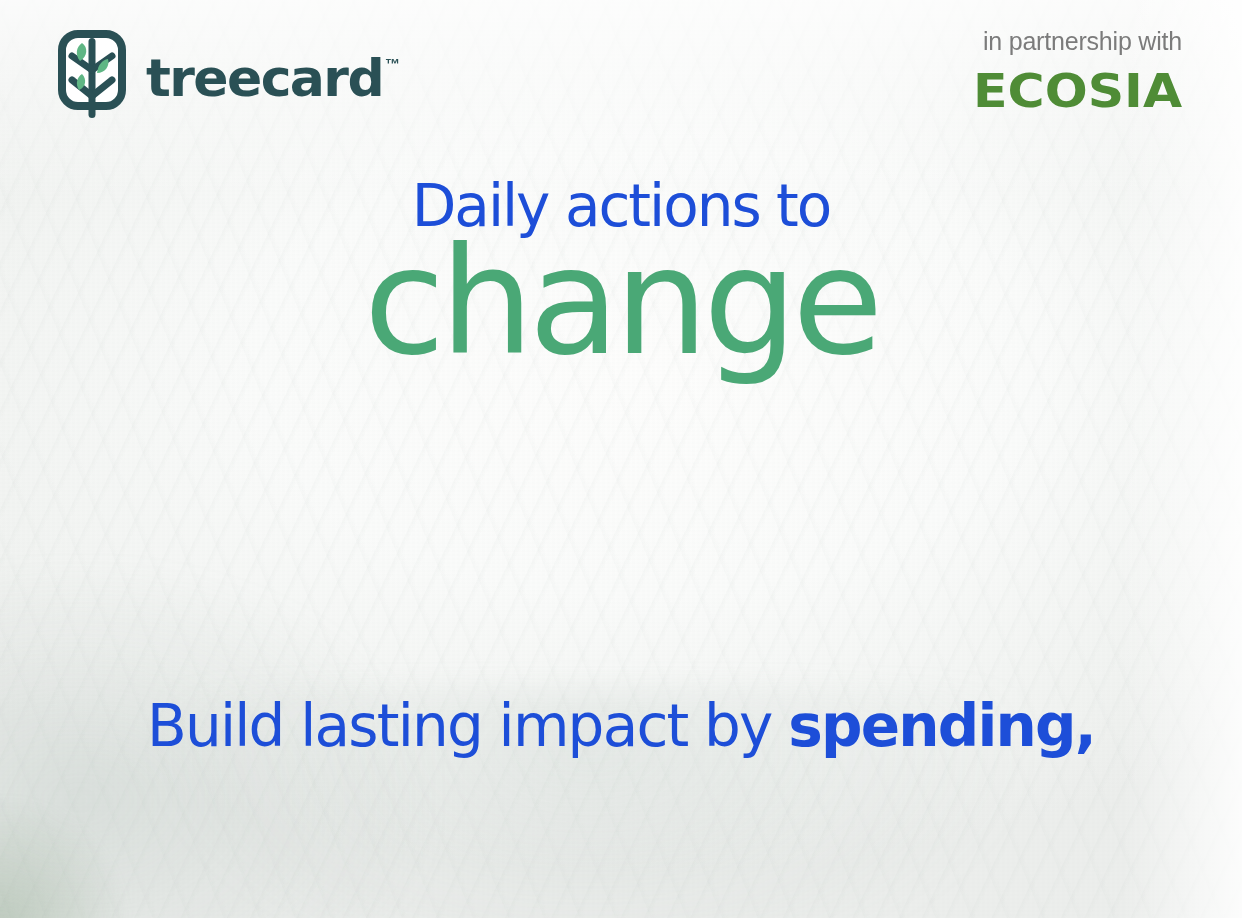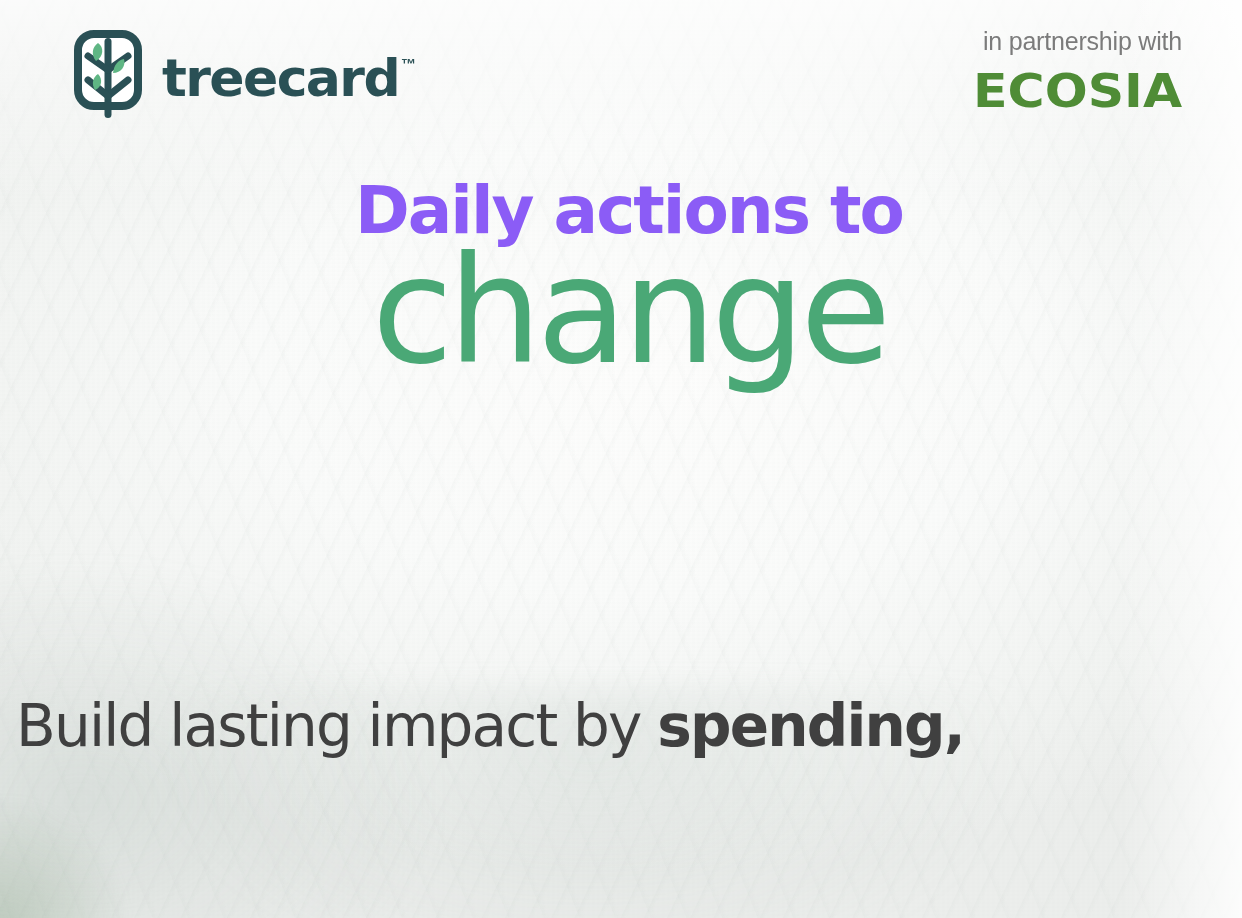--- a/index.html
+++ b/index.html
@@ -94,21 +94,20 @@
     position: absolute;
     left: 0; top: 0;
     width: 1242px; height: 200px;
     background: linear-gradient(180deg, rgba(255,255,255,0.80) 0%, rgba(255,255,255,0) 100%);
   }
 
   
   .content {
     position: absolute;
     inset: 0;
-    margin-left: 16px;
   }
 
   
   .brand-lockup {
     position: absolute;
     left: 58px;
     top: 30px;
     display: flex;
     align-items: center;
     gap: 20px;
@@ -168,23 +167,23 @@
   
   .headline {
     position: absolute;
     left: 0;
     right: 0;
     top: 176px;
     text-align: center;
   }
   .headline-line1 {
     font-family: "DejaVu Sans", sans-serif;
-    font-size: 66px;
-    font-weight: 700;
-    color: #8b5cf6;
+    font-size: 58px;
+    font-weight: 400;
+    color: #1d4ed8;
     letter-spacing: -2px;
     line-height: 1.06;
   }
   .headline-line2,
   .headline-line3 {
     font-family: "DejaVu Sans", sans-serif;
     font-size: 148px;
     font-weight: 500;
     color: #4aa876;
     letter-spacing: -5px;
@@ -192,24 +191,24 @@
     margin-top: -4px;
   }
   .headline-line3 { margin-top: -22px; }
 
   
   .subtitle {
     position: absolute;
     left: 0;
     right: 0;
     top: 686px;
-    text-align: left;
+    text-align: center;
     font-family: "DejaVu Sans", sans-serif;
     font-size: 58px;
-    color: #404040;
+    color: #1d4ed8;
     letter-spacing: -1.8px;
     line-height: 1.38;
   }
   .sub-reg { font-weight: 400; }
   .sub-bold { font-weight: 700; }
 </style>
 </head>
 <body>
 
 <div id="poster">

